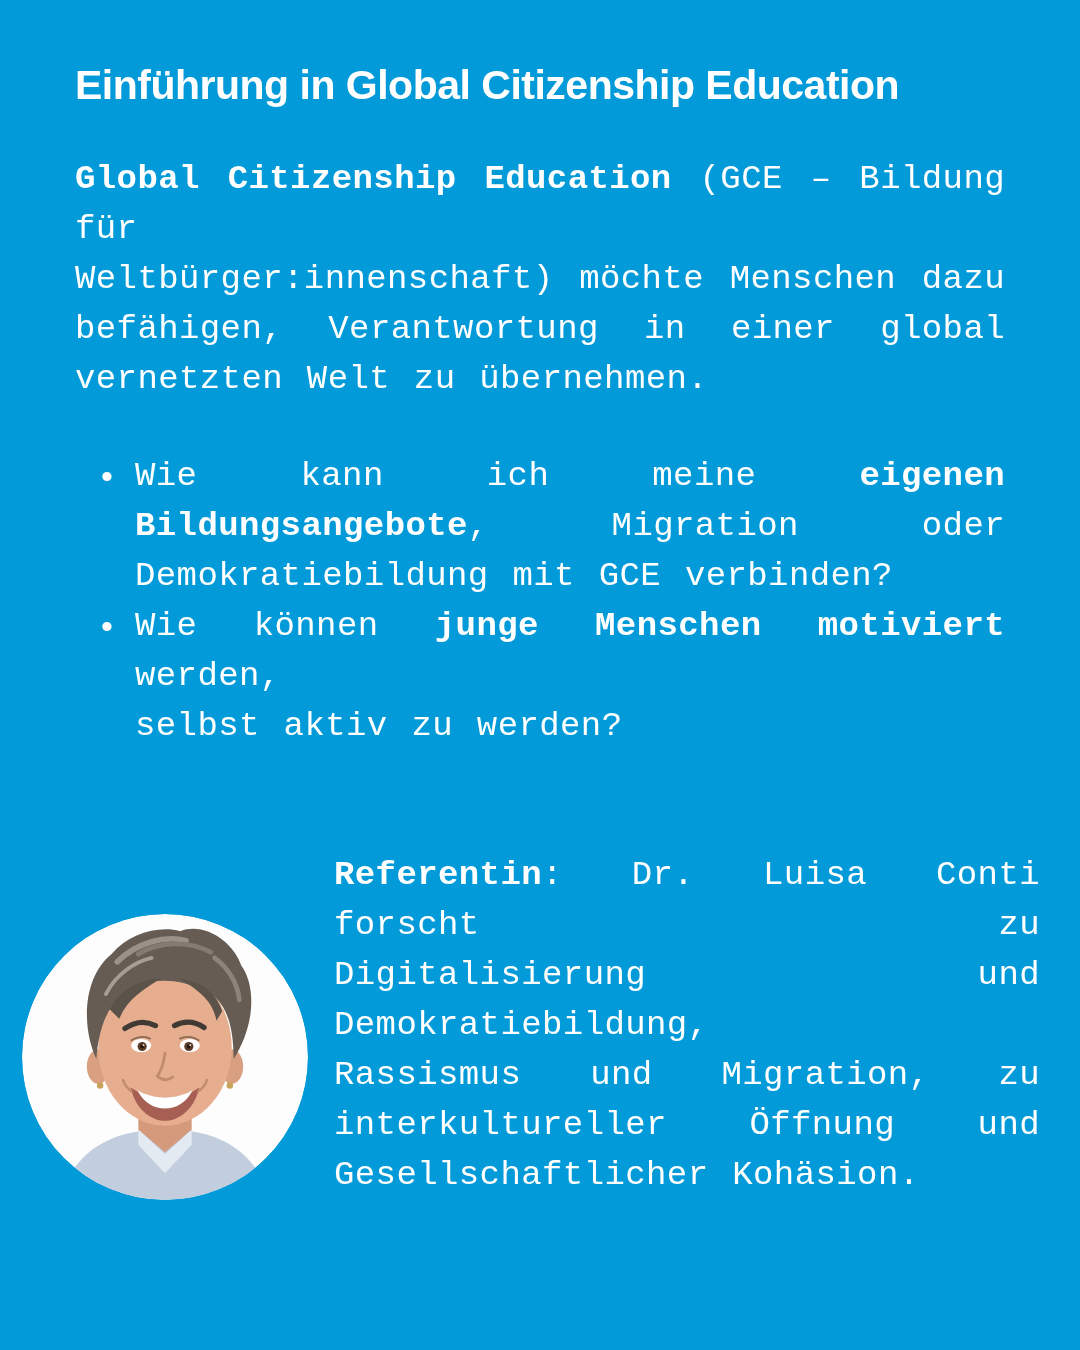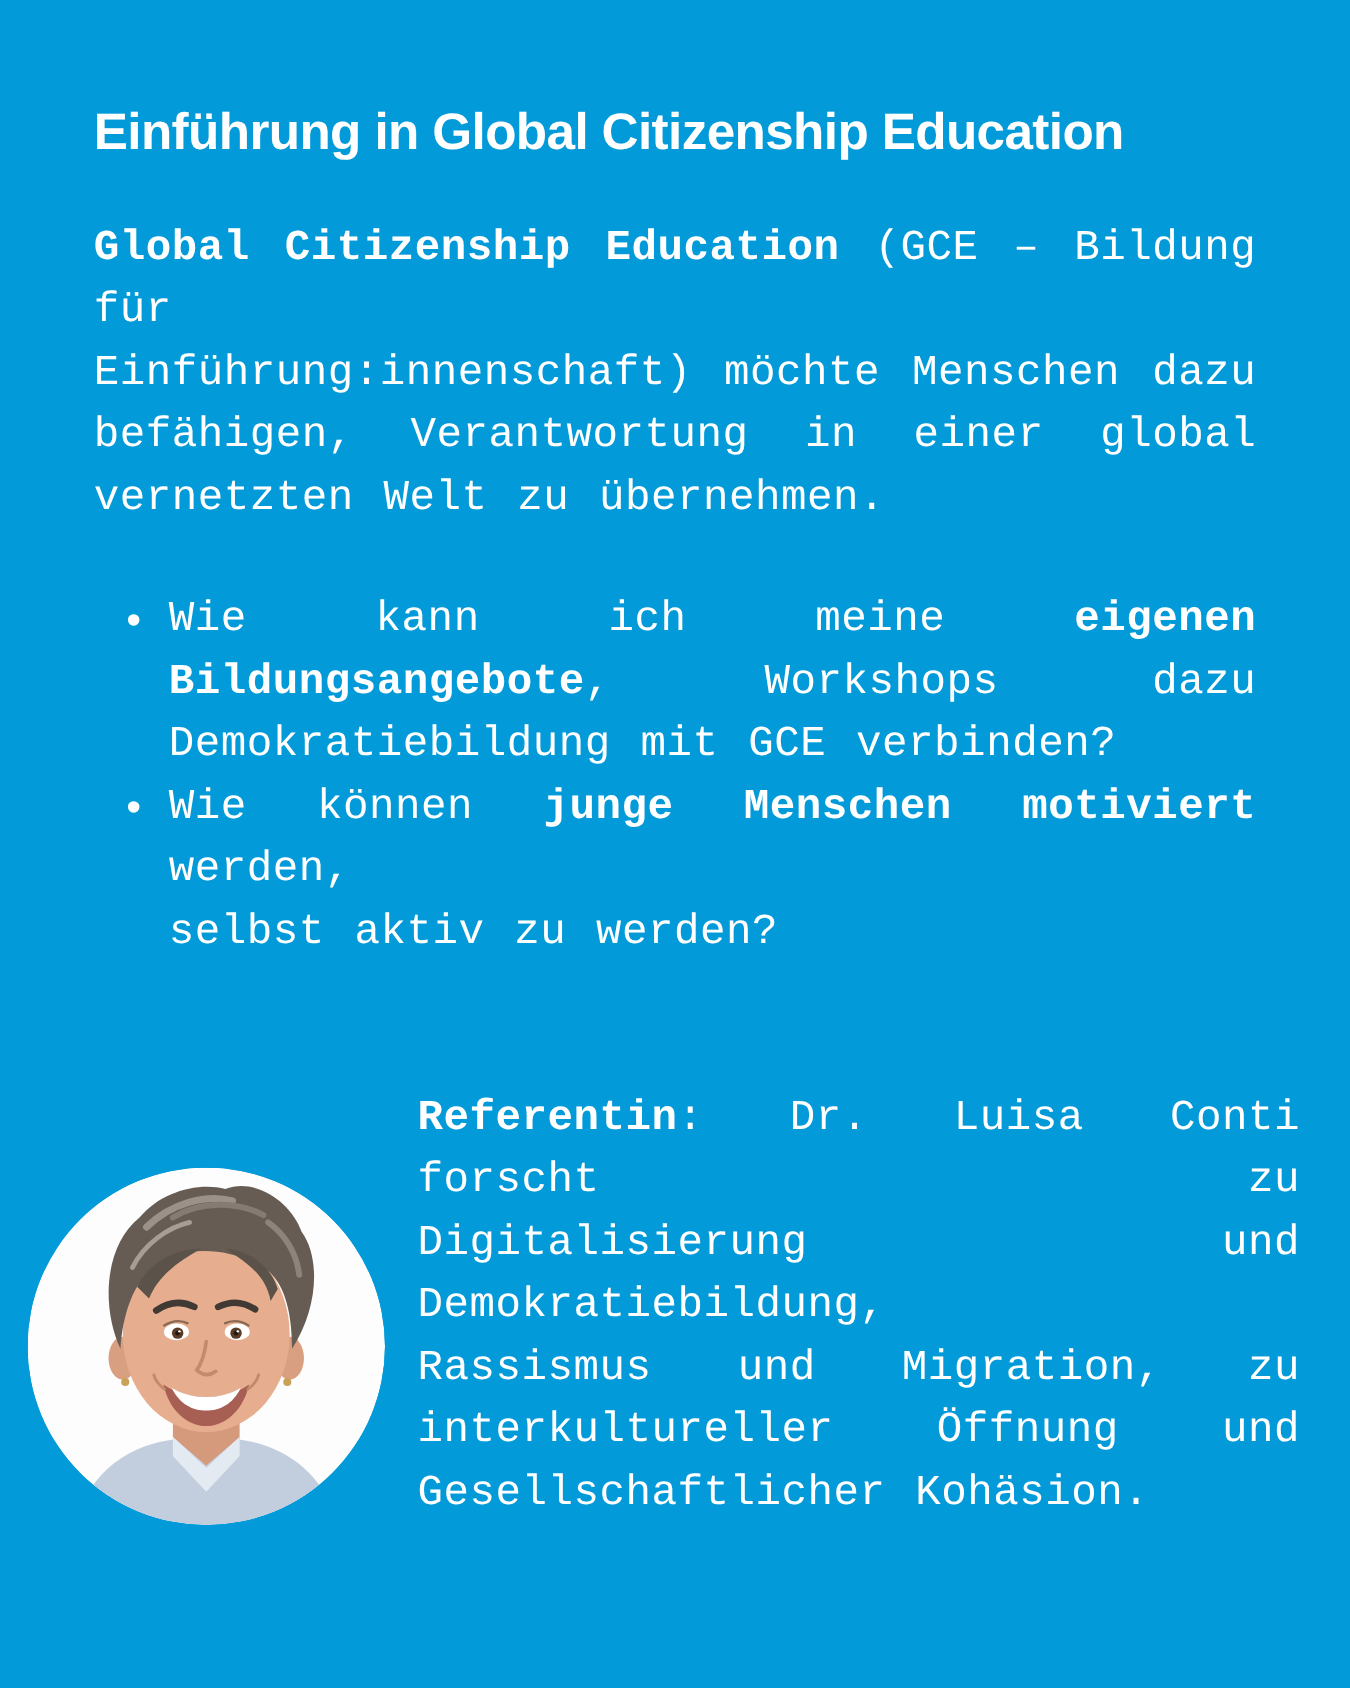--- a/index.html
+++ b/index.html
@@ -6,21 +6,21 @@
   body{
     width:1080px;height:1350px;
     background:#029ad8;
     color:#ffffff;
     font-family:"Liberation Sans", sans-serif;
     overflow:hidden;
   }
   .slide{
     box-sizing:border-box;
     width:1080px;height:1350px;
-    padding-top:78px;
+    padding-top:58px;
     overflow:hidden;
   }
   .pad{margin-left:75px;margin-right:75px;}
   .title{
     font-size:41px;
     font-weight:700;
     line-height:54px;
     letter-spacing:-0.5px;
     white-space:nowrap;
     margin:0 75px;
@@ -65,32 +65,32 @@
 </style>
 </head>
 <body>
 
 <main class="slide">
 
   <h1 class="title">Einführung in Global Citizenship Education</h1>
 
   <section class="para-intro pad">
     <div class="line j"><span class="b">Global Citizenship Education</span><span> (GCE – Bildung für</span></div>
-    <div class="line j">Einführung:innenschaft) möchte Menschen dazu</div>
+    <div class="line j">Weltbürger:innenschaft) möchte Menschen dazu</div>
     <div class="line j">befähigen, Verantwortung in einer global</div>
     <div class="line">vernetzten Welt zu übernehmen.</div>
   </section>
 
 
   <section class="workshop pad">
 
     <div class="bullet">
       <span class="dot">•</span>
       <div class="line j"><span>Wie kann ich meine </span><span class="b">eigenen</span></div>
-      <div class="line j"><span class="b">Bildungsangebote</span><span>, Workshops dazu</span></div>
+      <div class="line j"><span class="b">Bildungsangebote</span><span>, Migration oder</span></div>
       <div class="line">Demokratiebildung mit GCE verbinden?</div>
     </div>
 
     <div class="bullet">
       <span class="dot">•</span>
       <div class="line j"><span>Wie können </span><span class="b">junge Menschen motiviert</span><span> werden,</span></div>
       <div class="line">selbst aktiv zu werden?</div>
     </div>
   </section>
 

